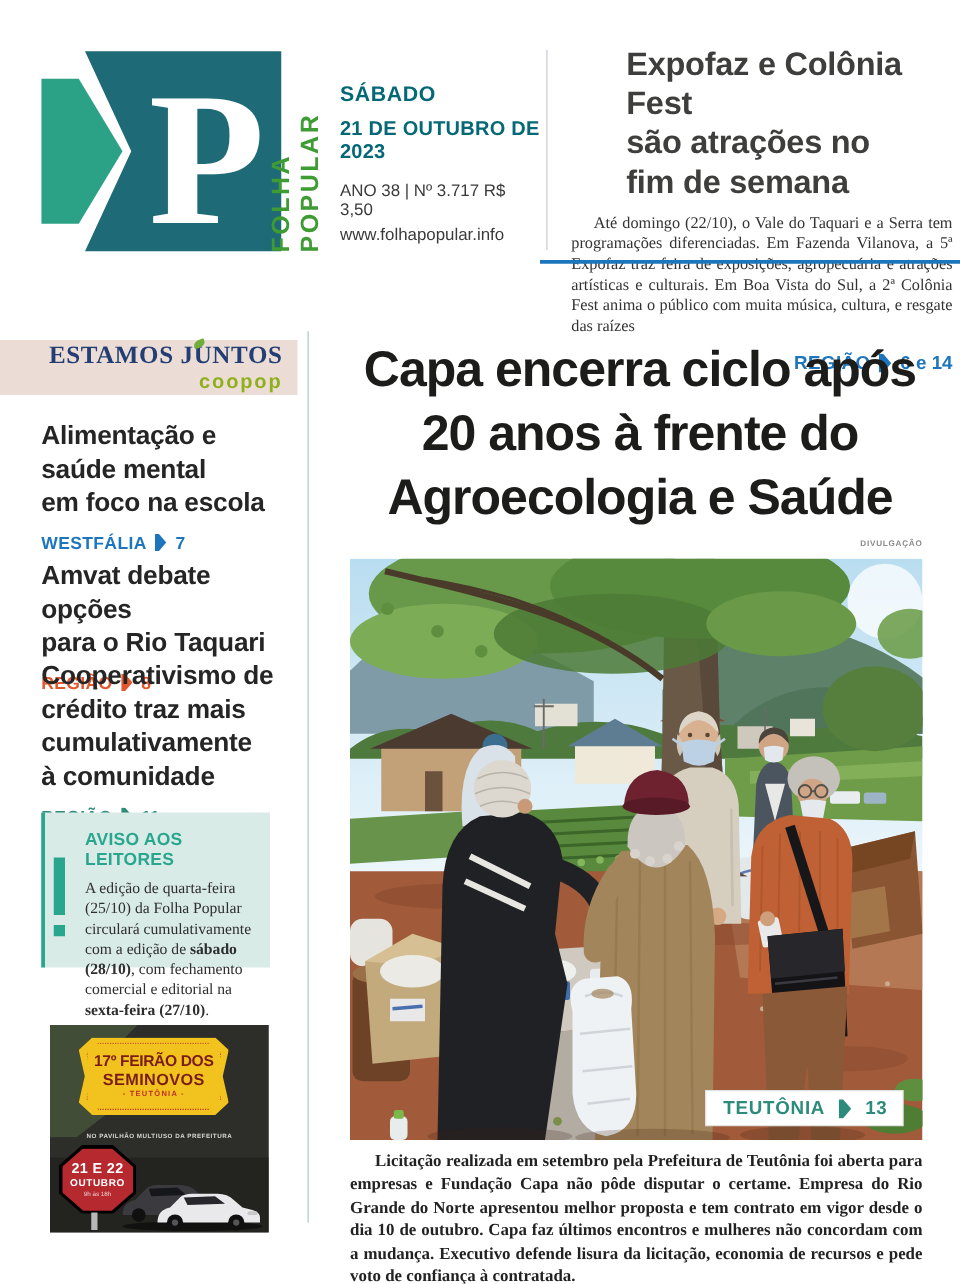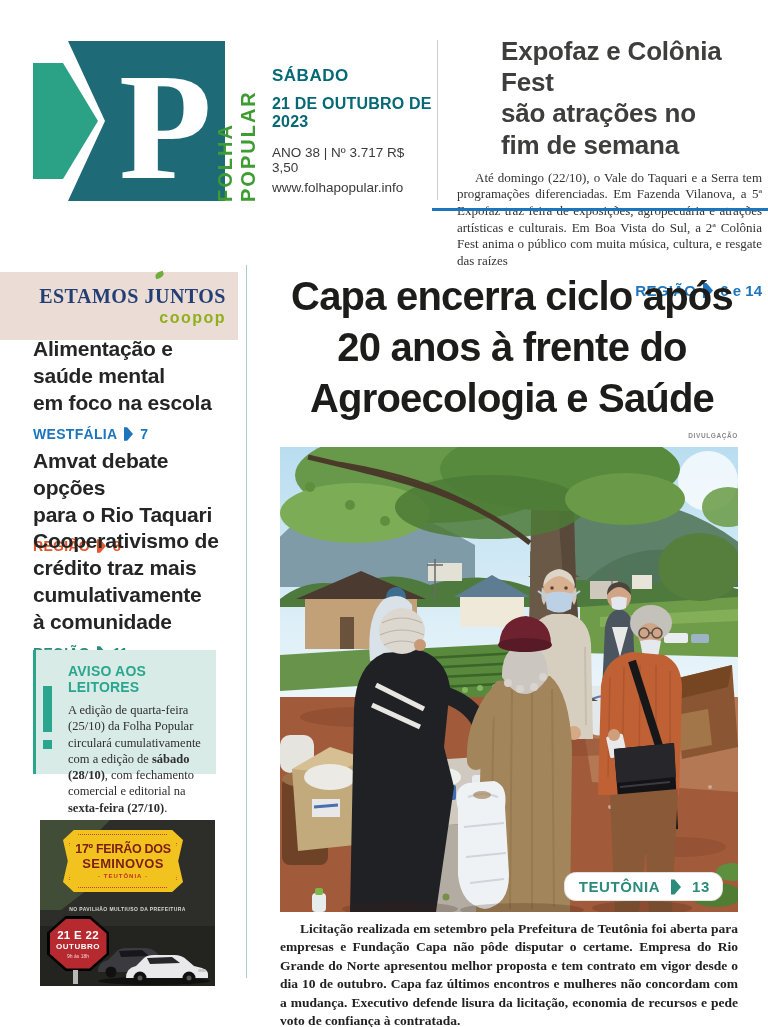--- a/index.html
+++ b/index.html
@@ -37,21 +37,21 @@
   .kicker { display:flex; align-items:center; gap:7px; font-weight:bold; font-size:15px; letter-spacing:.3px; }
   .kicker.right { justify-content:flex-end; margin-top:12px; }
   .kicker .pg { letter-spacing:0; }
   .blue { color:#1d76bd; } .orange { color:#e2572b; } .teal { color:#2d8b7b; }
   .pennant { display:inline-block; line-height:0; }
   .blue-rule { left:432px; top:208px; width:336px; height:3px; background:#1d76bd; }
 
   
   .side-vline { left:246px; top:265px; width:1px; height:713px; background:#a9cdc6; }
   .banner {
-    left:0; top:272px; width:238px; height:68px; background:#ebdcd5;
+    left:0; top:272px; width:238px; height:44px; background:#ebdcd5;
     display:flex; flex-direction:column; align-items:flex-end; justify-content:center;
     padding-right:12px;
   }
   .banner-title { font-family:"Liberation Serif", serif; font-weight:bold; font-size:20px; color:#223e74; letter-spacing:.5px; }
   .banner-brand { font-weight:bold; font-size:16px; color:#8fb01c; letter-spacing:1.5px; margin-top:1px; }
   .leaf { left:155px; top:272px; width:9px; height:6px; background:#6fae3a; border-radius:60% 0 60% 0; transform:rotate(-20deg); }
 
   .story { left:33px; width:208px; }
   .s1 { top:336px; } .s2 { top:448px; } .s3 { top:528px; }
   .story-title { font-weight:bold; font-size:21px; line-height:1.28; color:#252525; letter-spacing:-.2px; }
@@ -100,21 +100,20 @@
   .headline { left:256px; top:271px; width:512px; text-align:center;
     font-weight:bold; font-size:40px; line-height:1.28; color:#1c1c1a; letter-spacing:-.8px; }
   .credit { top:432px; right:30px; font-size:6.5px; font-weight:bold; color:#8a8a8a; letter-spacing:.6px; }
   .photo { left:280px; top:447px; width:458px; height:465px; }
   .photo svg { display:block; }
   .photo-badge {
     position:absolute; right:16px; bottom:12px; background:#fff;
     display:flex; align-items:center; gap:11px; padding:5px 12px 5px 14px;
     color:#2d8b7b; font-weight:bold; font-size:15px; letter-spacing:.6px;
     box-shadow:0 0 0 1px #e2e2e2;
-    border-radius:11px;
   }
   .caption {
     left:280px; top:920px; width:458px;
     font-family:"Liberation Serif", serif; font-weight:600; font-size:13.5px;
     line-height:1.37; text-align:justify; color:#222; text-indent:20px;
   }
 </style>
 </head>
 <body>
 

